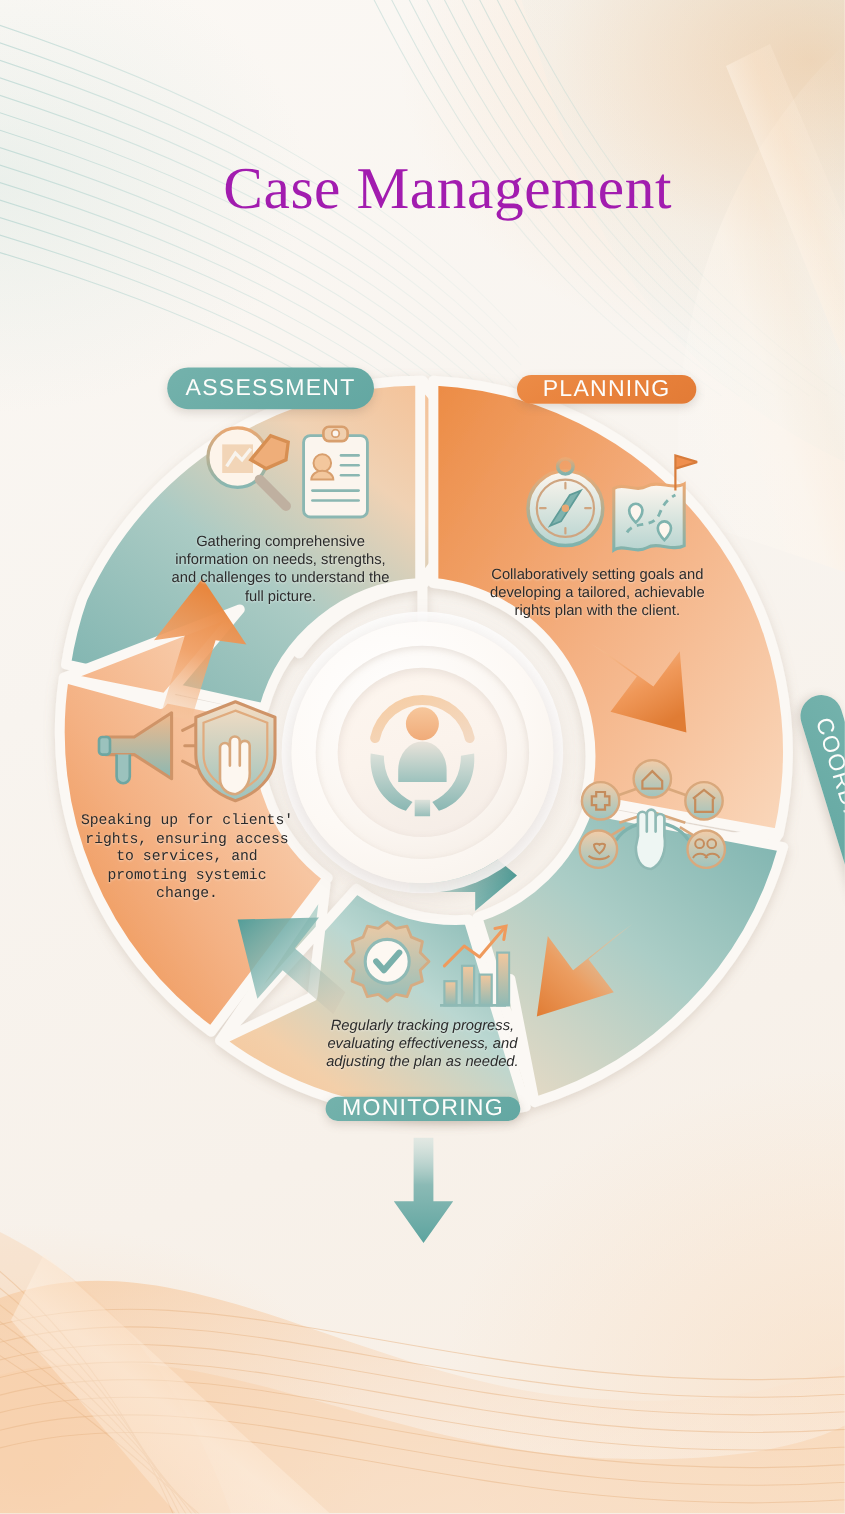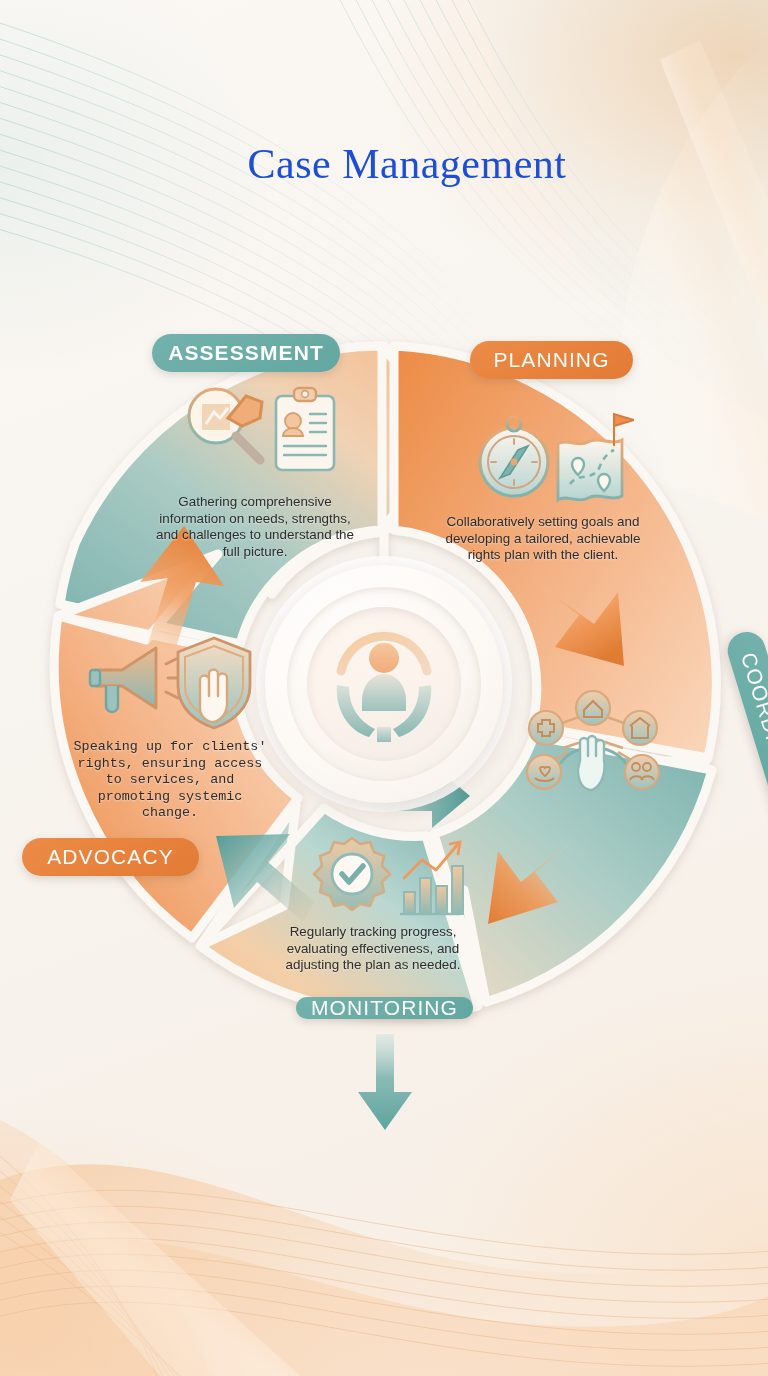--- a/index.html
+++ b/index.html
@@ -18,21 +18,21 @@
       radial-gradient(ellipse 520px 420px at 100% 92%, rgba(249,214,180,.45) 0%, rgba(250,235,220,0) 70%),
       radial-gradient(ellipse 400px 300px at 0% 12%,  rgba(196,222,216,.28) 0%, rgba(250,245,240,0) 70%),
       linear-gradient(160deg,#fbf8f4 0%,#f8f4ef 40%,#f7f1ea 70%,#f9efe4 100%);
   }
   .bg-svg{position:absolute;inset:0;}
 
   
   .title{
     position:absolute;left:0;right:0;top:140px;text-align:center;
     font-family:"Liberation Serif","DejaVu Serif",serif;
-    font-size:42px;letter-spacing:.5px;color:#1d4ed8;font-weight:400;margin-left:46px;
+    font-size:54px;letter-spacing:.5px;color:#a21caf;font-weight:400;margin-left:46px;
   }
 
   
   .wheel{position:absolute;left:34px;top:334px;width:700px;height:700px;}
   .wheel svg{position:absolute;left:0;top:0;}
 
   
   .center-emblem{
     position:absolute;left:231px;top:231px;width:238px;height:238px;border-radius:50%;
     background:radial-gradient(circle at 38% 32%,#ffffff 0%,#fdf9f5 55%,#f6efe8 100%);
@@ -49,46 +49,46 @@
     box-shadow:inset 0 3px 9px rgba(150,130,115,.18);
     overflow:hidden;
   }
 
   
   .seg-text{
     position:absolute;text-align:center;color:#2b2b2b;
     font-size:13.4px;line-height:16.6px;font-weight:500;
     text-shadow:0 1px 2px rgba(255,255,255,.55);
   }
-  .t-assess{left:116px;top:160px;width:210px;}
+  .t-assess{left:116px;top:150px;width:210px;}
   .t-plan  {left:400px;top:180px;width:218px;}
   .t-coord {left:460px;top:455px;width:190px;}
-  .t-monit {left:229px;top:590px;width:220px;}
+  .t-monit {left:240px;top:590px;width:220px;font-style:italic;}
   .t-advoc {left:38px;top:405px;width:196px;font-family:Liberation Mono, monospace;}
 
   
   .seg-icon{position:absolute;}
   .i-assess{left:142px;top:48px;}
   .i-plan  {left:432px;top:72px;}
   .i-coord {left:484px;top:352px;}
   .i-monit {left:270px;top:500px;}
   .i-advoc {left:48px;top:300px;}
 
   
   .pill{
     position:absolute;border-radius:22px;color:#fdfdfb;
     font-size:21px;letter-spacing:1.1px;font-weight:400;
     display:flex;align-items:center;justify-content:center;
     box-shadow:0 3px 9px rgba(120,100,85,.22);
   }
   .pill-teal  {background:linear-gradient(150deg,#74b2ac 0%,#6aaca6 55%,#63a7a2 100%);}
   .pill-orange{background:linear-gradient(150deg,#ec8c47 0%,#e8813b 55%,#e27b36 100%);}
 
-  .p-assessment {left:152px;top:334px;width:188px;height:38px;font-weight:bold;}
-  .p-planning   {left:470px;top:341px;width:163px;height:38px;}
+  .p-assessment {left:152px;top:334px;width:188px;height:38px;}
+  .p-planning   {left:470px;top:341px;width:163px;height:26px;}
   .p-coordination{left:664px;top:718px;width:218px;height:38px;
                   transform:rotate(73deg);transform-origin:center center;}
   .p-monitoring {left:296px;top:997px;width:177px;height:22px;}
   .p-advocacy   {left:22px;top:838px;width:177px;height:38px;}
 
   .exit-arrow{position:absolute;left:350px;top:1034px;}
 </style>
 </head>
 <body>
 
@@ -486,21 +486,20 @@
     <div class="seg-text t-assess">Gathering comprehensive information on needs, strengths, and challenges to understand the full picture.</div>
     <div class="seg-text t-plan">Collaboratively setting goals and developing a tailored, achievable rights plan with the client.</div>
     <div class="seg-text t-monit">Regularly tracking progress, evaluating effectiveness, and adjusting the plan as needed.</div>
     <div class="seg-text t-advoc">Speaking up for clients' rights, ensuring access to services, and promoting systemic change.</div>
   </div>
 
   <div class="pill pill-teal p-assessment">ASSESSMENT</div>
   <div class="pill pill-orange p-planning">PLANNING</div>
   <div class="pill pill-teal p-coordination">COORDINATION</div>
   <div class="pill pill-teal p-monitoring">MONITORING</div>
-  <div class="pill pill-orange p-advocacy">ADVOCACY</div>
 
   <svg class="exit-arrow" width="70" height="100" viewBox="0 0 70 100">
     <defs>
       <linearGradient id="exitG" x1="0" y1="0" x2="0" y2="1">
         <stop offset="0%" stop-color="#cfe0dc" stop-opacity=".5"></stop>
         <stop offset="45%" stop-color="#8bbab5"></stop>
         <stop offset="100%" stop-color="#5da49f"></stop>
       </linearGradient>
     </defs>
     <path d="M26,0 L44,0 L44,58 L62,58 L35,96 L8,58 L26,58 Z" fill="url(#exitG)"></path>

